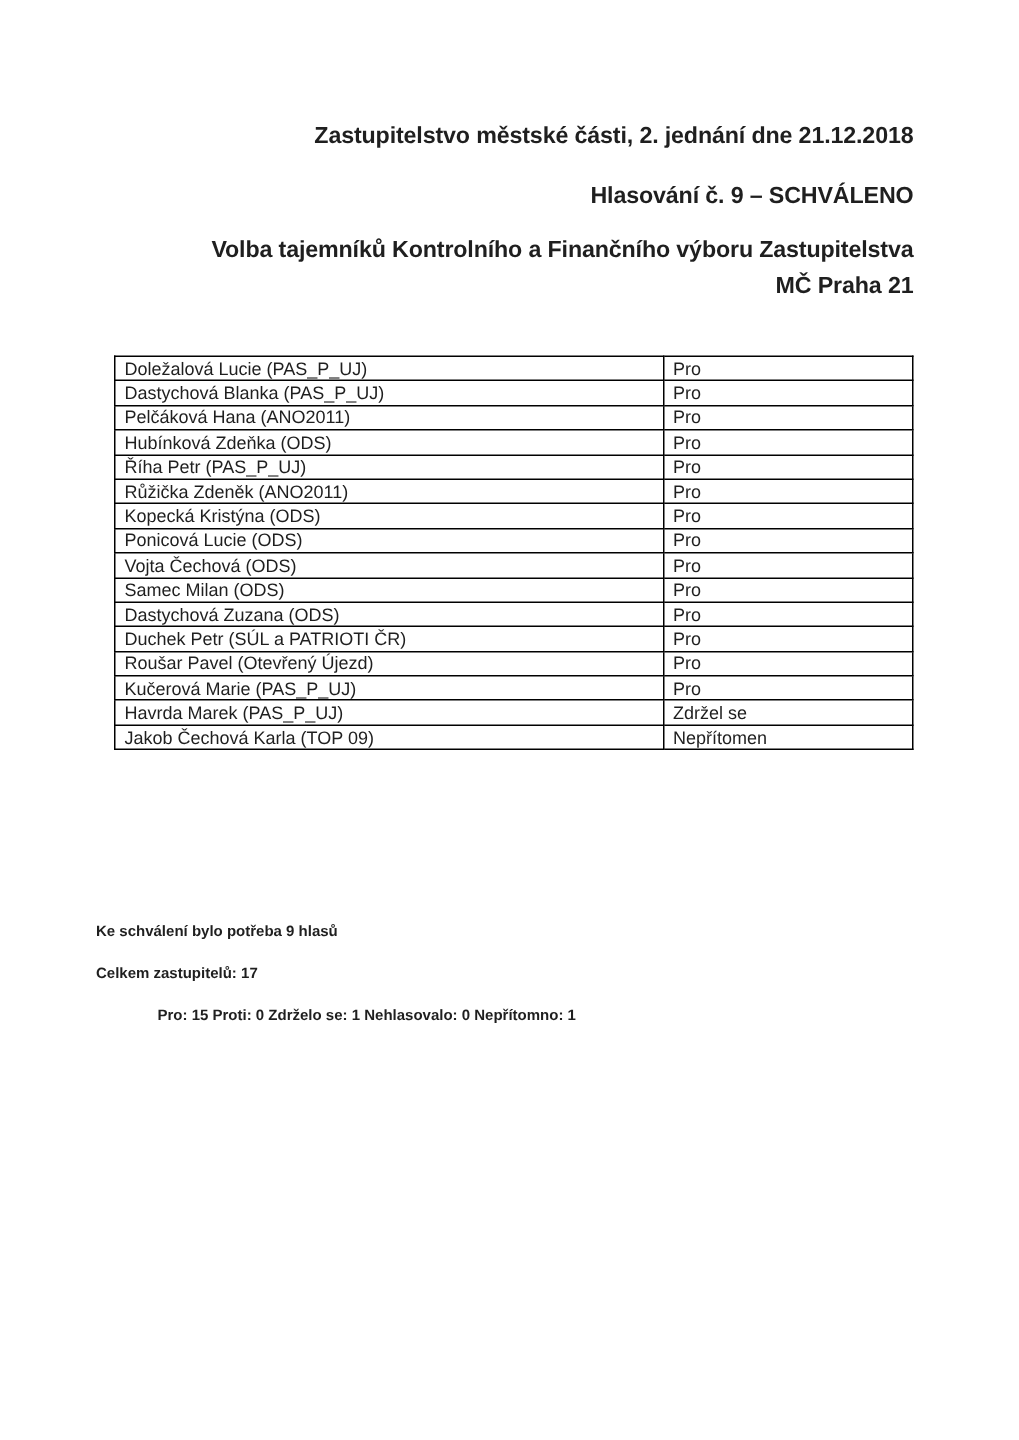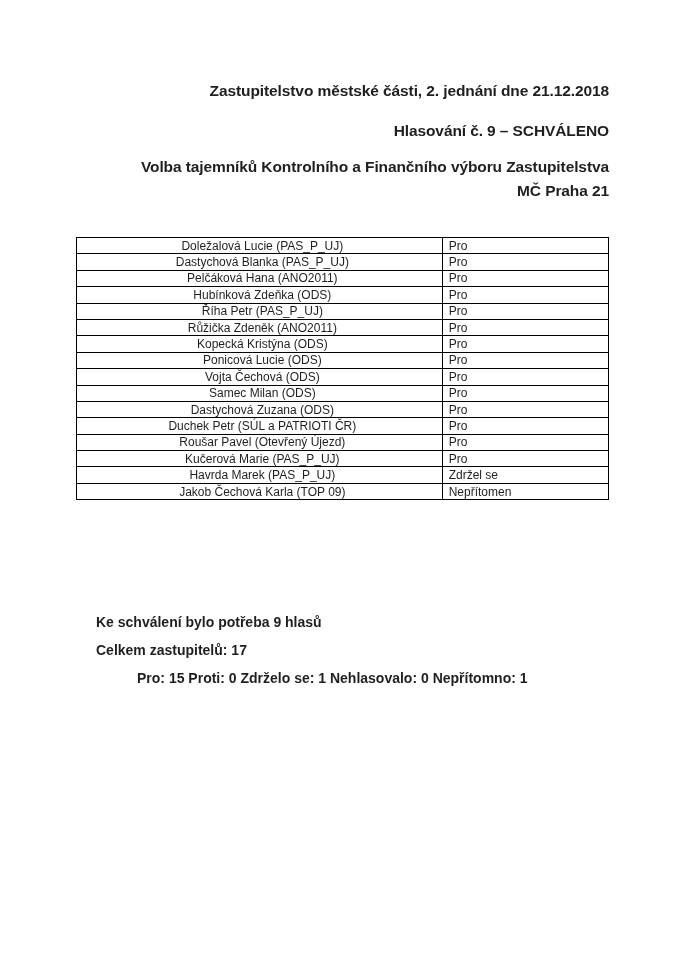--- a/index.html
+++ b/index.html
@@ -46,28 +46,28 @@
     border: 1px solid #000000;
     height: 16.4px;
     font-size: 12px;
     line-height: 14px;
     padding: 0 0 0 6px;
     vertical-align: middle;
     color: #1f1f1f;
     white-space: nowrap;
     overflow: hidden;
   }
-  td.member-col { width: 365px; text-align: center; }
+  td.member-col { width: 365px; }
   td.vote-col   { width: 166px; }
 
   .summary-line {
     position: absolute;
-    left: 96px;
+    left: 64px;
     font-weight: bold;
-    font-size: 14px;
+    font-size: 10px;
     line-height: 14px;
     color: #1f1f1f;
     white-space: nowrap;
   }
   #summary-required { top: 615px; }
   #summary-total    { top: 643px; }
   #summary-tally    { top: 671px; margin-left: 41px; }
 </style>
 </head>
 <body>

